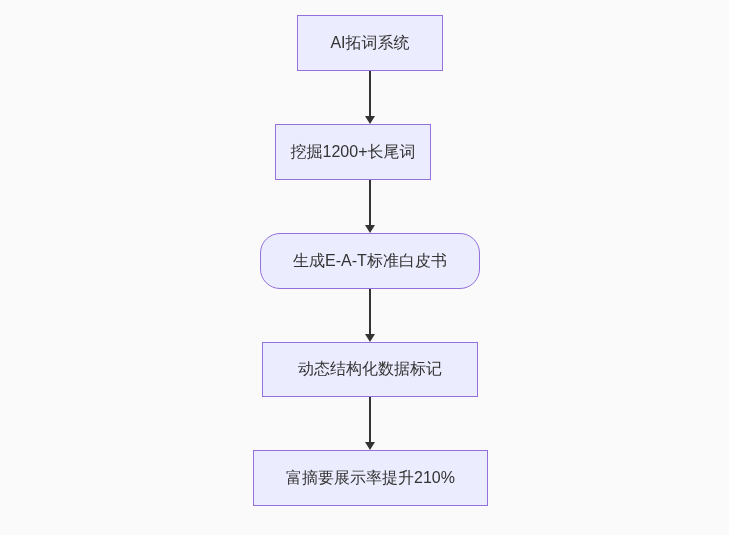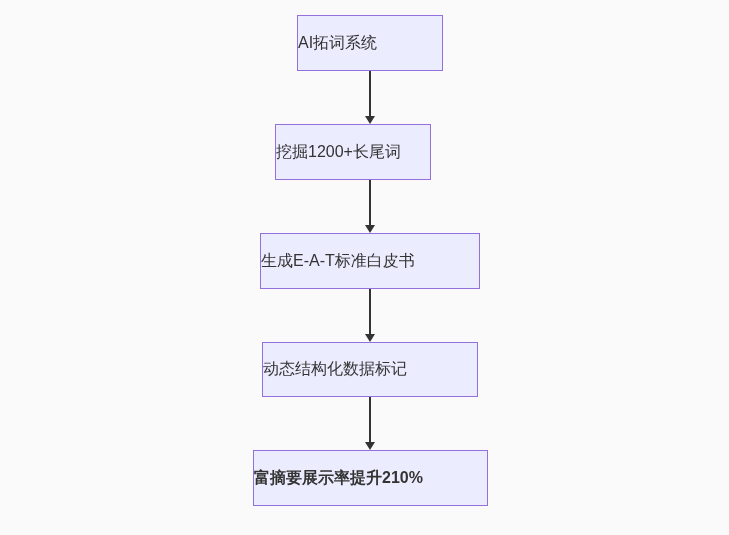--- a/index.html
+++ b/index.html
@@ -18,29 +18,29 @@
   }
   .node {
     position: absolute;
     box-sizing: border-box;
     background: #ECECFF;
     border: 1px solid #9370DB;
     color: #333333;
     font-size: 16px;
     display: flex;
     align-items: center;
-    justify-content: flex-start;
+    justify-content: center;
     text-align: center;
     white-space: nowrap;
   }
   .node-1 { left: 297px; top: 15px;  width: 146px; height: 56px; }
   .node-2 { left: 275px; top: 124px; width: 156px; height: 56px; }
-  .node-3 { left: 260px; top: 233px; width: 220px; height: 56px; }
+  .node-3 { left: 260px; top: 233px; width: 220px; height: 56px; border-radius: 20px; }
   .node-4 { left: 262px; top: 342px; width: 216px; height: 55px; }
-  .node-5 { left: 253px; top: 450px; width: 235px; height: 56px; font-weight: bold; }
+  .node-5 { left: 253px; top: 450px; width: 235px; height: 56px; }
 
   .arrow {
     position: absolute;
     width: 2px;
     background: #333333;
   }
   .arrow::after {
     content: '';
     position: absolute;
     bottom: -7px;

